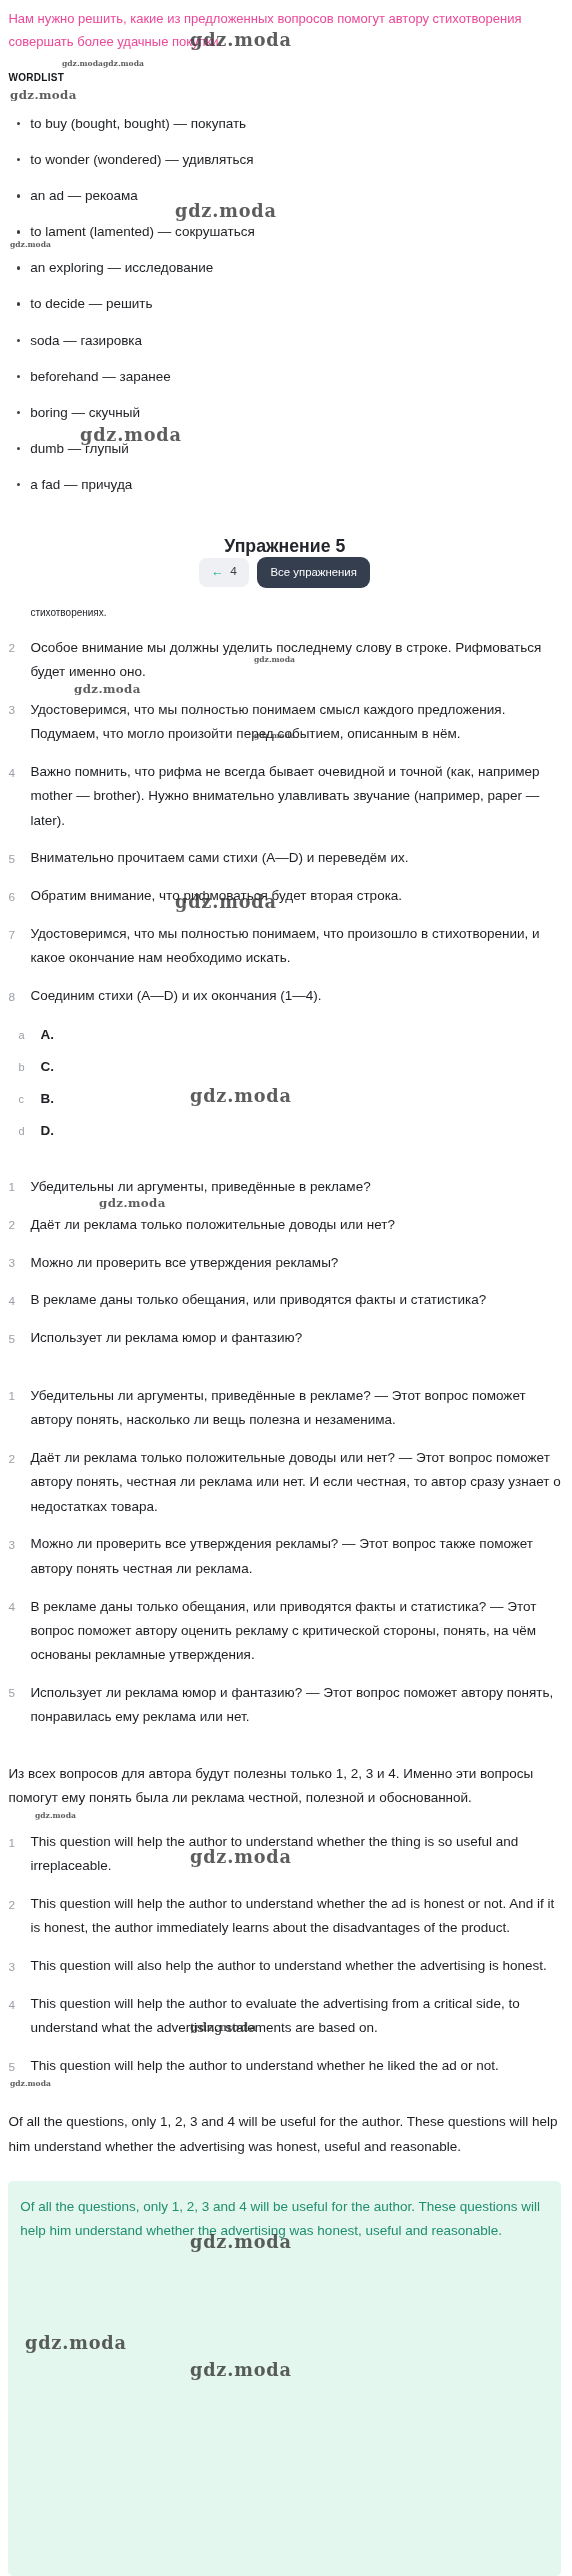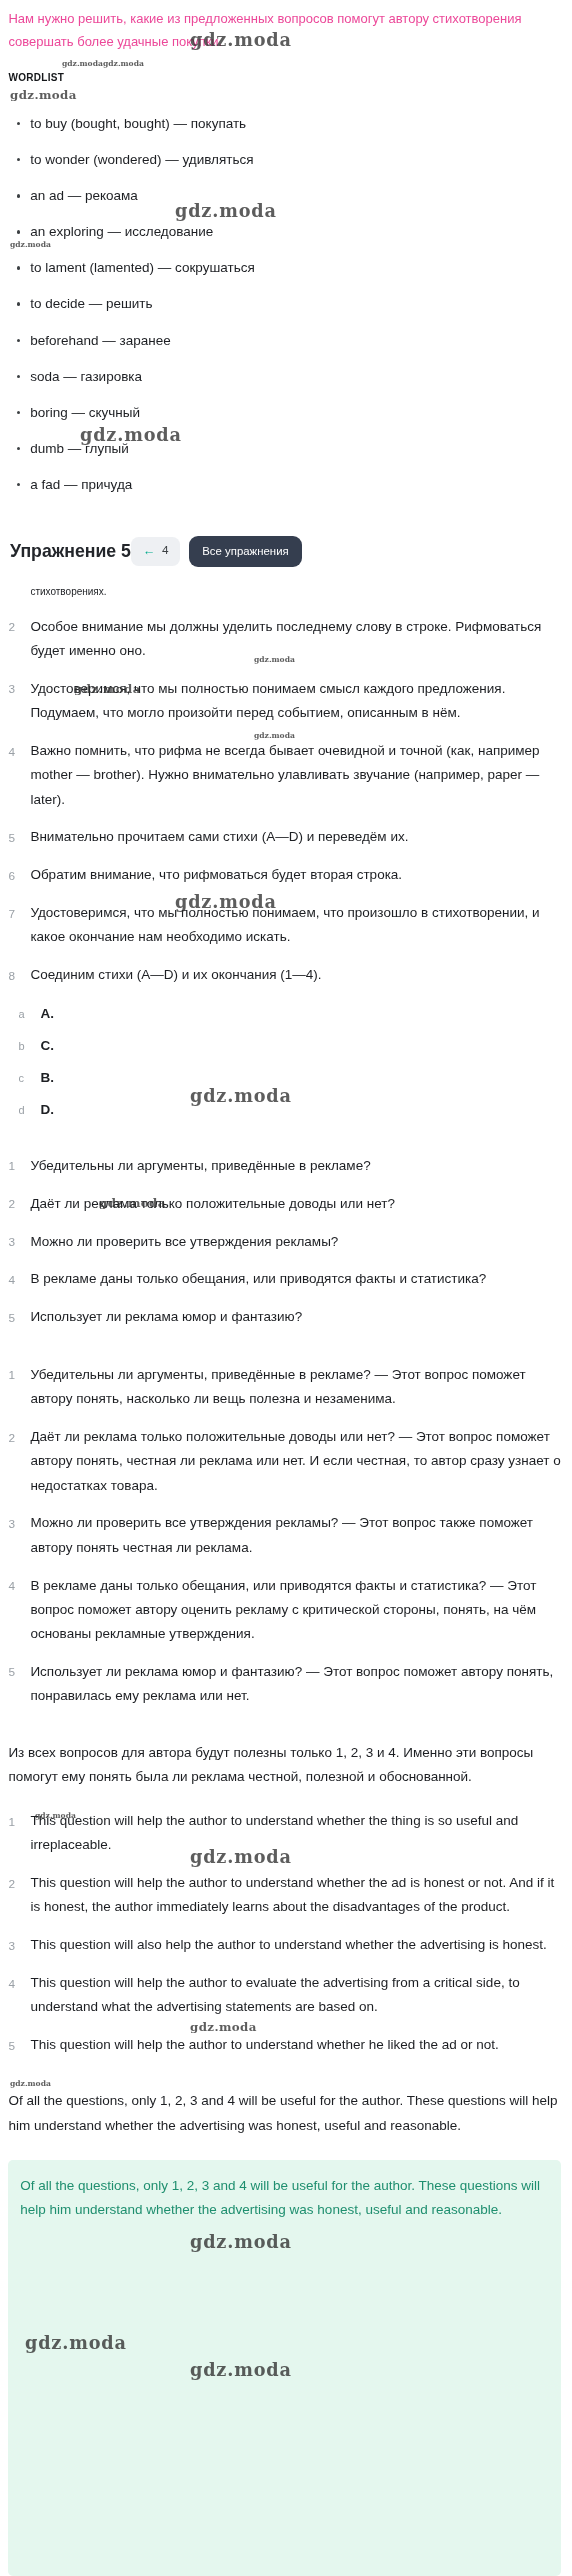--- a/index.html
+++ b/index.html
@@ -38,22 +38,24 @@
   }
   .dot {
     width:3.4px; height:3.4px; border-radius:50%;
     background:#3c4043;
     margin:10px 10px 0 0;
     flex:none;
   }
   .ex-header {
     display:flex;
     align-items:center;
+    justify-content:space-between;
     margin-top:22px;
     padding:5px 1.7px;
+    flex-direction:column;
   }
   .ex-title { font-size:17.7px; font-weight:700; color:#23262b; }
   .ex-actions { display:flex; gap:8.4px; align-items:center; }
   .btn-prev {
     display:flex; align-items:center; gap:6.7px;
     background:#eef0f3; border:none; border-radius:7.6px;
     padding:8.4px 11.8px; font-size:11.8px; cursor:pointer;
     font-family:"Liberation Sans", sans-serif;
   }
   .btn-prev .arrow { color:var(--accent-teal,#00ab8d); font-size:12.6px; line-height:1; }
@@ -142,41 +144,41 @@
         <span class="wl-text">to wonder (wondered) — удивляться</span>
       </li>
 
       <li class="wl-item">
         <span class="dot"></span>
         <span class="wl-text">an ad — рекоама</span>
       </li>
 
       <li class="wl-item">
         <span class="dot"></span>
+        <span class="wl-text">to lament (lamented) — сокрушаться</span>
+      </li>
+
+      <li class="wl-item">
+        <span class="dot"></span>
         <span class="wl-text">an exploring — исследование</span>
       </li>
 
       <li class="wl-item">
         <span class="dot"></span>
-        <span class="wl-text">to lament (lamented) — сокрушаться</span>
-      </li>
-
-      <li class="wl-item">
-        <span class="dot"></span>
         <span class="wl-text">to decide — решить</span>
       </li>
 
       <li class="wl-item">
         <span class="dot"></span>
+        <span class="wl-text">soda — газировка</span>
+      </li>
+
+      <li class="wl-item">
+        <span class="dot"></span>
         <span class="wl-text">beforehand — заранее</span>
-      </li>
-
-      <li class="wl-item">
-        <span class="dot"></span>
-        <span class="wl-text">soda — газировка</span>
       </li>
 
       <li class="wl-item">
         <span class="dot"></span>
         <span class="wl-text">boring — скучный</span>
       </li>
 
       <li class="wl-item">
         <span class="dot"></span>
         <span class="wl-text">dumb — глупый</span>

